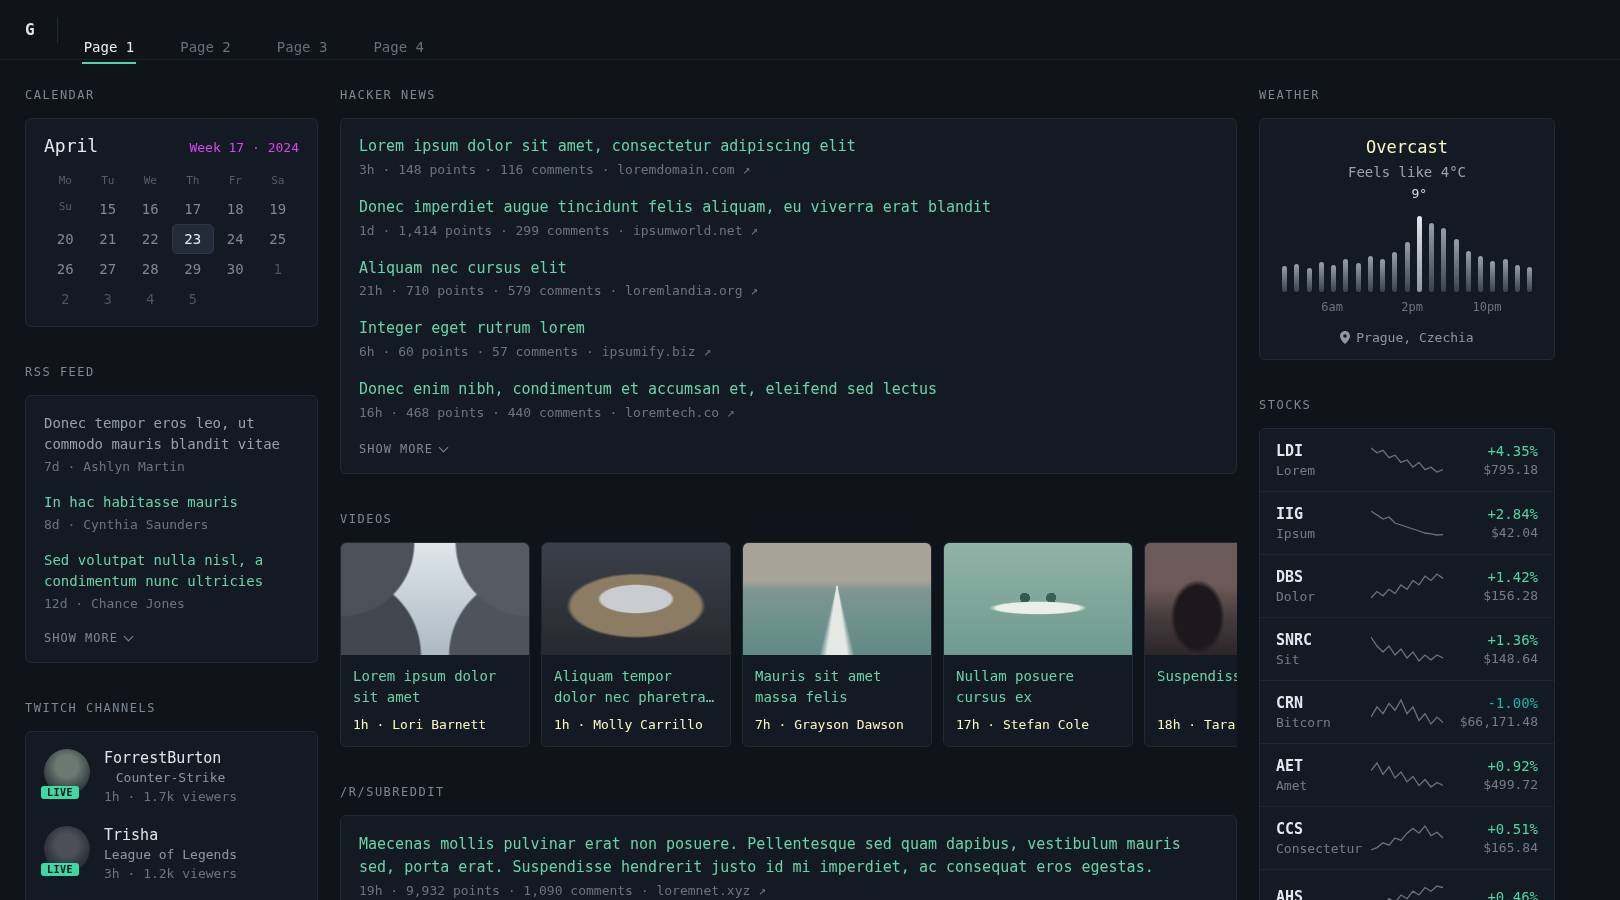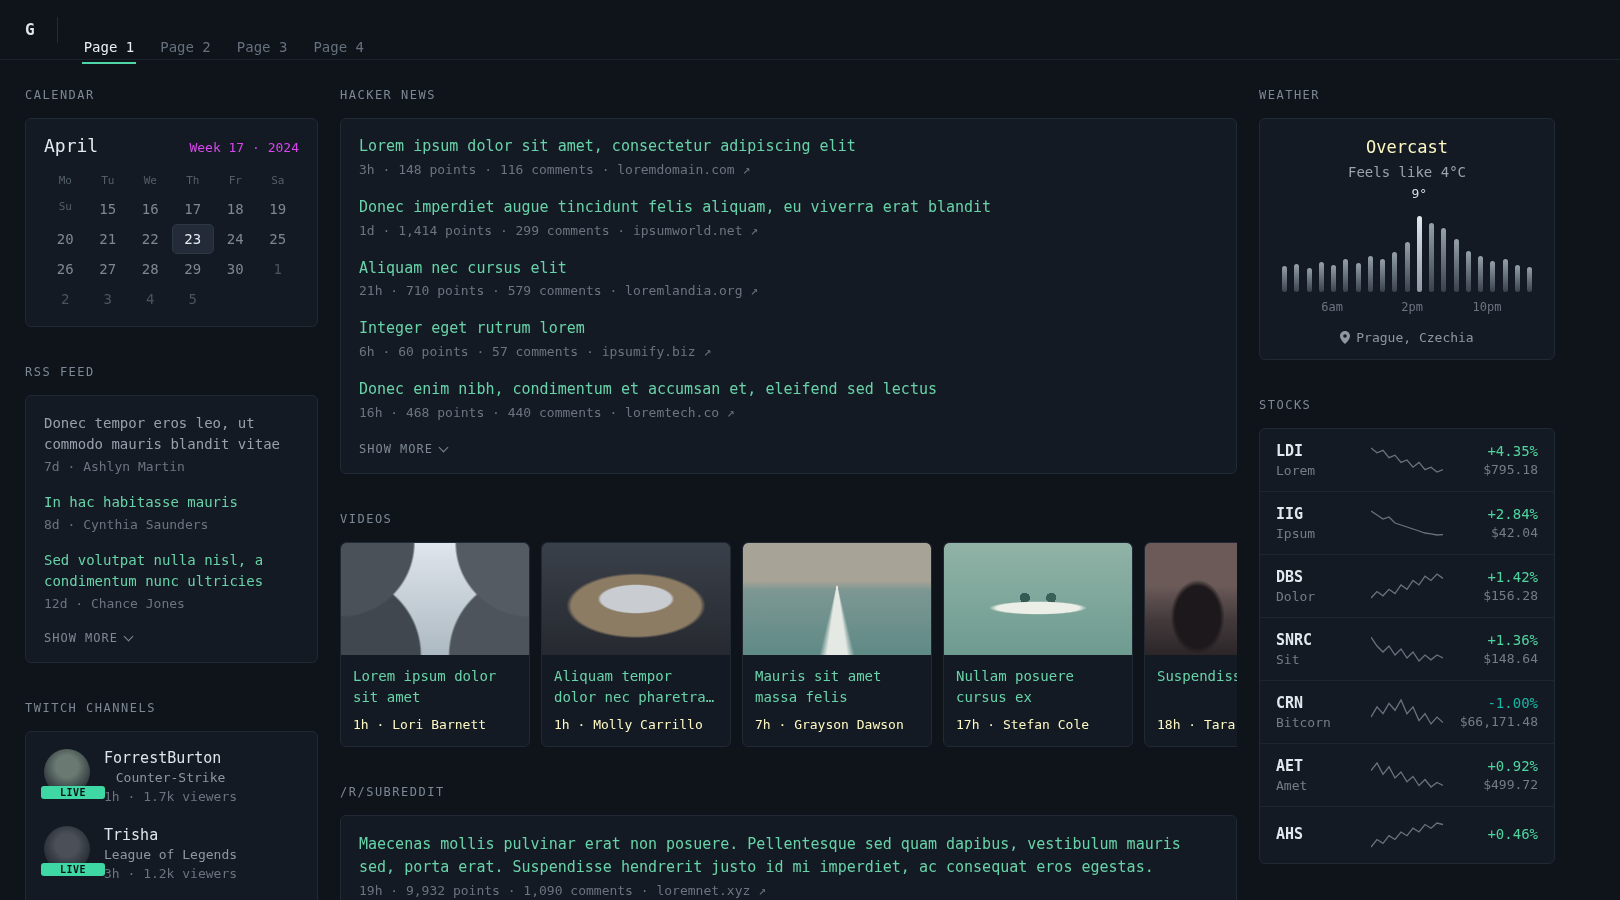--- a/index.html
+++ b/index.html
@@ -10,21 +10,21 @@
     font-family: "DejaVu Sans Mono", "Liberation Mono", monospace;
     font-size: 14px;
   }
   
   .topbar {
     height: 60px; display: flex; align-items: center;
     padding: 0 25px; border-bottom: 1px solid #1c232d;
   }
   .logo { font-size: 16px; font-weight: bold; color: #dfe5ea; }
   .header-divider { width: 1px; height: 26px; background: #232b36; margin: 0 24px 0 22px; }
-  .tabs { display: flex; gap: 22px; align-items: flex-end; margin-top: 36px; }
+  .tabs { display: flex; gap: 42px; align-items: flex-end; margin-top: 36px; }
   .tab { color: #66707c; font-size: 14px; padding: 7px 2px; cursor: pointer; border-bottom: 2px solid transparent; }
   .tab.active { color: #e9eef3; border-bottom: 2px solid #4fd6a8; }
   
   .main {
     display: grid;
     grid-template-columns: 293px 897px 296px;
     gap: 22px;
     padding: 28px 0 0 25px;
     align-items: start;
   }
@@ -62,21 +62,21 @@
   
   .tw-item { display: flex; gap: 14px; margin-bottom: 22px; cursor: pointer; }
   .tw-avatar-wrap { position: relative; flex: none; width: 46px; height: 46px; }
   .tw-avatar { width: 46px; height: 46px; border-radius: 50%; }
   .av-1 { background: radial-gradient(circle at 50% 38%, #6a7a72 0 30%, #2c333a 75%); }
   .av-2 { background: radial-gradient(circle at 50% 42%, #4a4f58 0 32%, #23272e 78%); }
   .av-3 { background: radial-gradient(circle at 50% 38%, #c9b49a 0 32%, #5a5248 80%); }
   .live-badge {
     position: absolute; left: -3px; bottom: -4px;
     background: #3fd8a4; color: #0c1117; font-size: 10px; font-weight: bold;
-    padding: 1px 19px; border-radius: 3px; letter-spacing: 0.5px;
+    padding: 1px 6px; border-radius: 3px; letter-spacing: 0.5px;
   }
   .tw-name { font-size: 15px; color: #dfe5ea; }
   .tw-game { font-size: 13px; color: #8d97a2; margin-top: 3px; text-align: center; }
   
   .hn-item { margin-bottom: 20px; }
   .hn-title { font-size: 15px; line-height: 1.45; }
   
   .video-row { display: flex; gap: 11px; overflow: hidden; }
   .video-card { flex: 0 0 190px; overflow: hidden; }
   .video-thumb { width: 100%; height: 112px; border-radius: 5px 5px 0 0; cursor: pointer; }
@@ -534,20 +534,35 @@
               <svg width="72" height="30" viewBox="0 0 72 30">
                 <polyline points="0.0,10.5 6.0,3.0 12.0,14.3 18.0,6.8 24.0,18.0 30.0,12.0 36.0,21.8 42.0,16.5 48.0,25.5 54.0,19.5 60.0,27.0 66.0,22.5 72.0,25.5" fill="none" stroke="#68737f" stroke-width="1.3"></polyline>
               </svg>
             </div>
           <div class="st-right">
             <div class="st-change up">+0.92%</div>
             <div class="st-price">$499.72</div>
           </div>
         </div>
 
+        <div class="stock-row">
+          <div class="st-left">
+            <div class="st-ticker">CCS</div>
+            <div class="st-name">Consectetur</div>
+          </div>
+          <div class="st-spark">
+              <svg width="72" height="30" viewBox="0 0 72 30">
+                <polyline points="0.0,27.0 6.0,24.6 12.0,19.8 18.0,22.2 24.0,15.0 30.0,17.4 36.0,10.2 42.0,5.4 48.0,10.2 54.0,3.0 60.0,12.6 66.0,9.2 72.0,15.0" fill="none" stroke="#68737f" stroke-width="1.3"></polyline>
+              </svg>
+            </div>
+          <div class="st-right">
+            <div class="st-change up">+0.51%</div>
+            <div class="st-price">$165.84</div>
+          </div>
+        </div>
 
         <div class="stock-row">
           <div class="st-left">
             <div class="st-ticker">AHS</div>
             <div class="st-name"></div>
           </div>
           <div class="st-spark">
               <svg width="72" height="30" viewBox="0 0 72 30">
                 <polyline points="0.0,27.0 6.0,19.5 12.0,23.3 18.0,15.7 24.0,19.5 30.0,12.0 36.0,15.7 42.0,8.2 48.0,12.0 54.0,4.5 60.0,8.2 66.0,3.0 72.0,4.5" fill="none" stroke="#68737f" stroke-width="1.3"></polyline>
               </svg>

